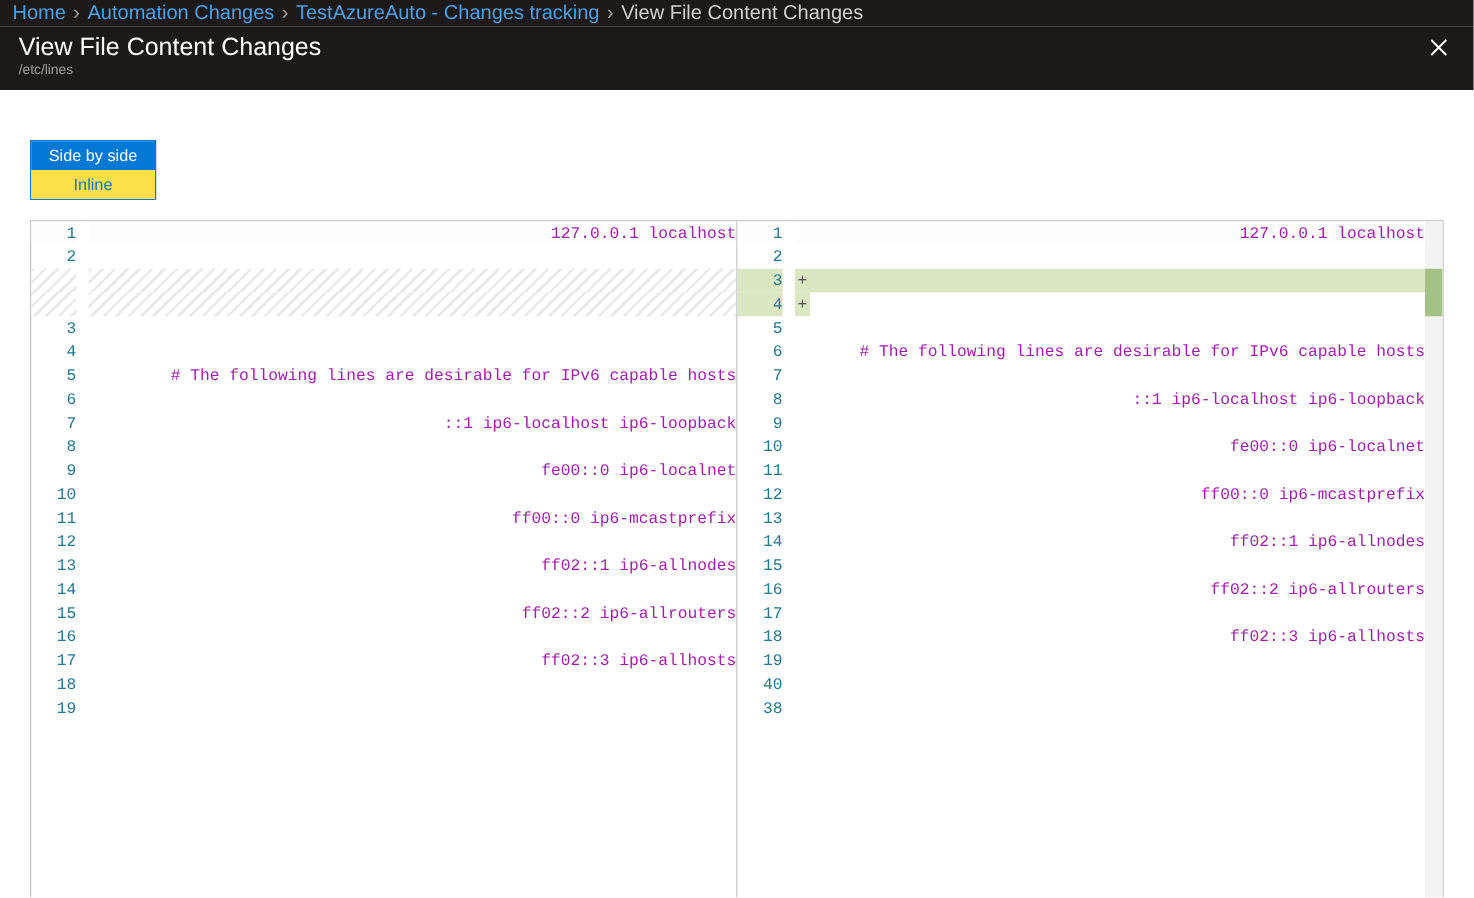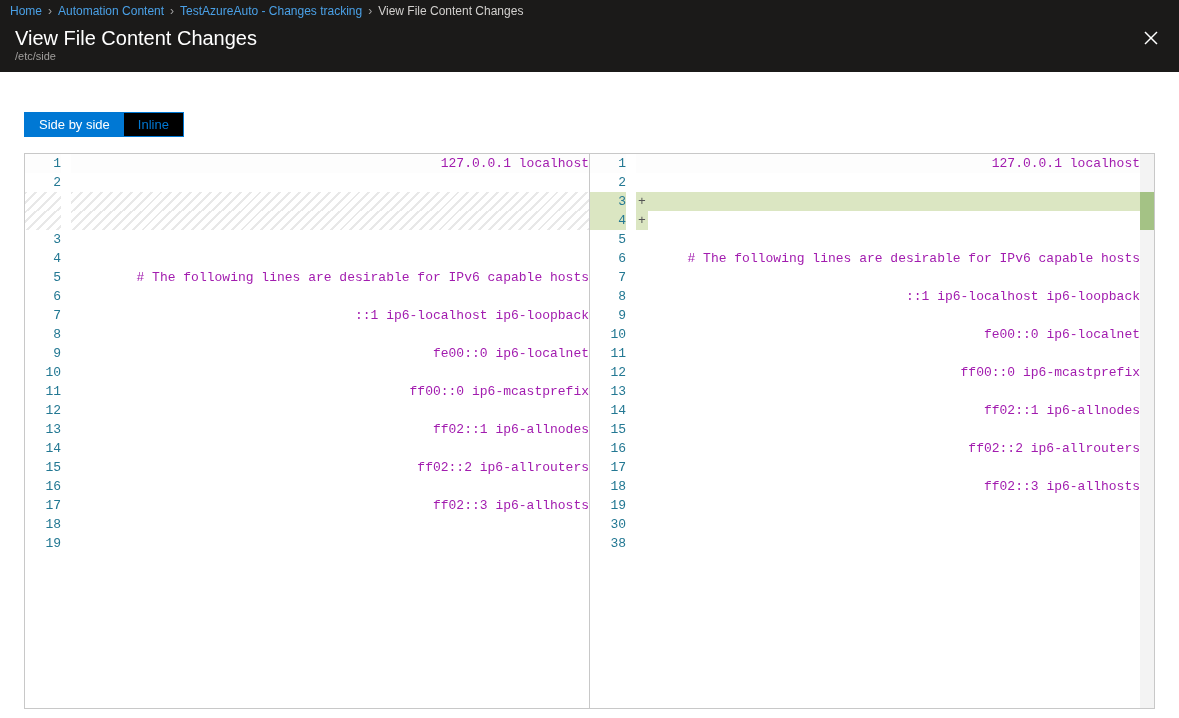--- a/index.html
+++ b/index.html
@@ -1,28 +1,28 @@
 <!DOCTYPE html>
 <html><head>
 <meta charset="utf-8">
 <style>
   * { box-sizing: border-box; margin: 0; padding: 0; }
   html, body { width: 1179px; height: 718px; font-family: "Segoe UI", Arial, sans-serif; background: #fff; overflow: hidden; }
-  .topbar { background: #1b1a19; color: #fff; height: 21px; display: flex; align-items: center; padding: 0 10px; font-size: 12px; }
+  .topbar { background: #1b1a19; color: #fff; height: 21px; display: flex; align-items: center; padding: 0 10px; font-size: 16px; }
   .topbar a { color: #4aa0e6; text-decoration: none; }
   .crumb-sep { color: #a0a0a0; margin: 0 6px; }
   .crumb-current { color: #d2d0ce; }
   .header { background: #1b1a19; color: #fff; padding: 6px 15px 10px 15px; display: flex; align-items: flex-start; justify-content: space-between; }
   .header-left { display: flex; flex-direction: column; }
   .header-title { font-size: 20px; font-weight: 400; color: #fff; }
   .header-sub { font-size: 11px; color: #a19f9d; margin-top: 0px; }
   .close-x { color: #fff; font-size: 16px; cursor: pointer; padding: 4px 6px; line-height: 1; }
   .content-area { background: #fff; padding: 40px 24px 0 24px; height: calc(718px - 21px - 49px); }
-  .view-toggle { display: inline-flex; border: 1px solid #0078d4; margin-bottom: 16px; }
-  .toggle-btn { padding: 4px 14px; font-size: 13px; cursor: pointer; border: none; background: #000000; color: #0078d4; }
+  .view-toggle { display: inline-flex; border: 1px solid #0078d4; margin-bottom: 16px; flex-direction: column; }
+  .toggle-btn { padding: 4px 14px; font-size: 13px; cursor: pointer; border: none; background: #fde047; color: #0078d4; }
   .toggle-btn.active { background: #0078d4; color: #fff; }
   .diff-wrapper { display: flex; border: 1px solid #c8c8c8; height: 556px; }
   .pane { flex: 1; display: flex; font-family: Consolas, "Courier New", monospace; font-size: 13px; line-height: 19px; overflow: hidden; }
   .pane + .pane { border-left: 1px solid #c8c8c8; }
   .gutter { width: 46px; text-align: right; color: #237893; padding-right: 10px; user-select: none; }
   .gutter .ln { height: 19px; }
   .sign-col { width: 12px; text-align: center; color: #555; }
   .sign-col .ln { height: 19px; }
   .code { flex: 1; color: #a21caf; text-align: right; }
   .code .ln { height: 19px; padding-left: 4px; white-space: pre; }
@@ -33,31 +33,31 @@
   }
   .change-marker { width: 14px; background: #f3f3f3; position: relative; }
   .change-marker .mark { position: absolute; left: 0; right: 0; background: #a4c285; }
 </style>
 </head>
 <body>
 
 <div class="topbar">
   <a href="#">Home</a>
   <span class="crumb-sep">›</span>
-  <a href="#">Automation Content</a>
+  <a href="#">Automation Changes</a>
   <span class="crumb-sep">›</span>
   <a href="#">TestAzureAuto - Changes tracking</a>
   <span class="crumb-sep">›</span>
   <span class="crumb-current">View File Content Changes</span>
 </div>
 
 <div class="header">
   <div class="header-left">
     <div class="header-title">View File Content Changes</div>
-    <div class="header-sub">/etc/side</div>
+    <div class="header-sub">/etc/lines</div>
   </div>
   <div class="close-x">
     <svg width="14" height="14" viewBox="0 0 14 14">
         <line x1="1" y1="1" x2="13" y2="13" stroke="#fff" stroke-width="1.5"></line>
         <line x1="13" y1="1" x2="1" y2="13" stroke="#fff" stroke-width="1.5"></line>
       </svg>
   </div>
 </div>
 
 <div class="content-area">
@@ -129,21 +129,21 @@
           <div class="ln">10</div>
           <div class="ln">11</div>
           <div class="ln">12</div>
           <div class="ln">13</div>
           <div class="ln">14</div>
           <div class="ln">15</div>
           <div class="ln">16</div>
           <div class="ln">17</div>
           <div class="ln">18</div>
           <div class="ln">19</div>
-          <div class="ln">30</div>
+          <div class="ln">40</div>
           <div class="ln">38</div>
         </div>
       <div class="sign-col" id="right-sign">
           <div class="ln hl"></div>
           <div class="ln"></div>
           <div class="ln add">+</div>
           <div class="ln add">+</div>
           <div class="ln"></div>
           <div class="ln"></div>
           <div class="ln"></div>

